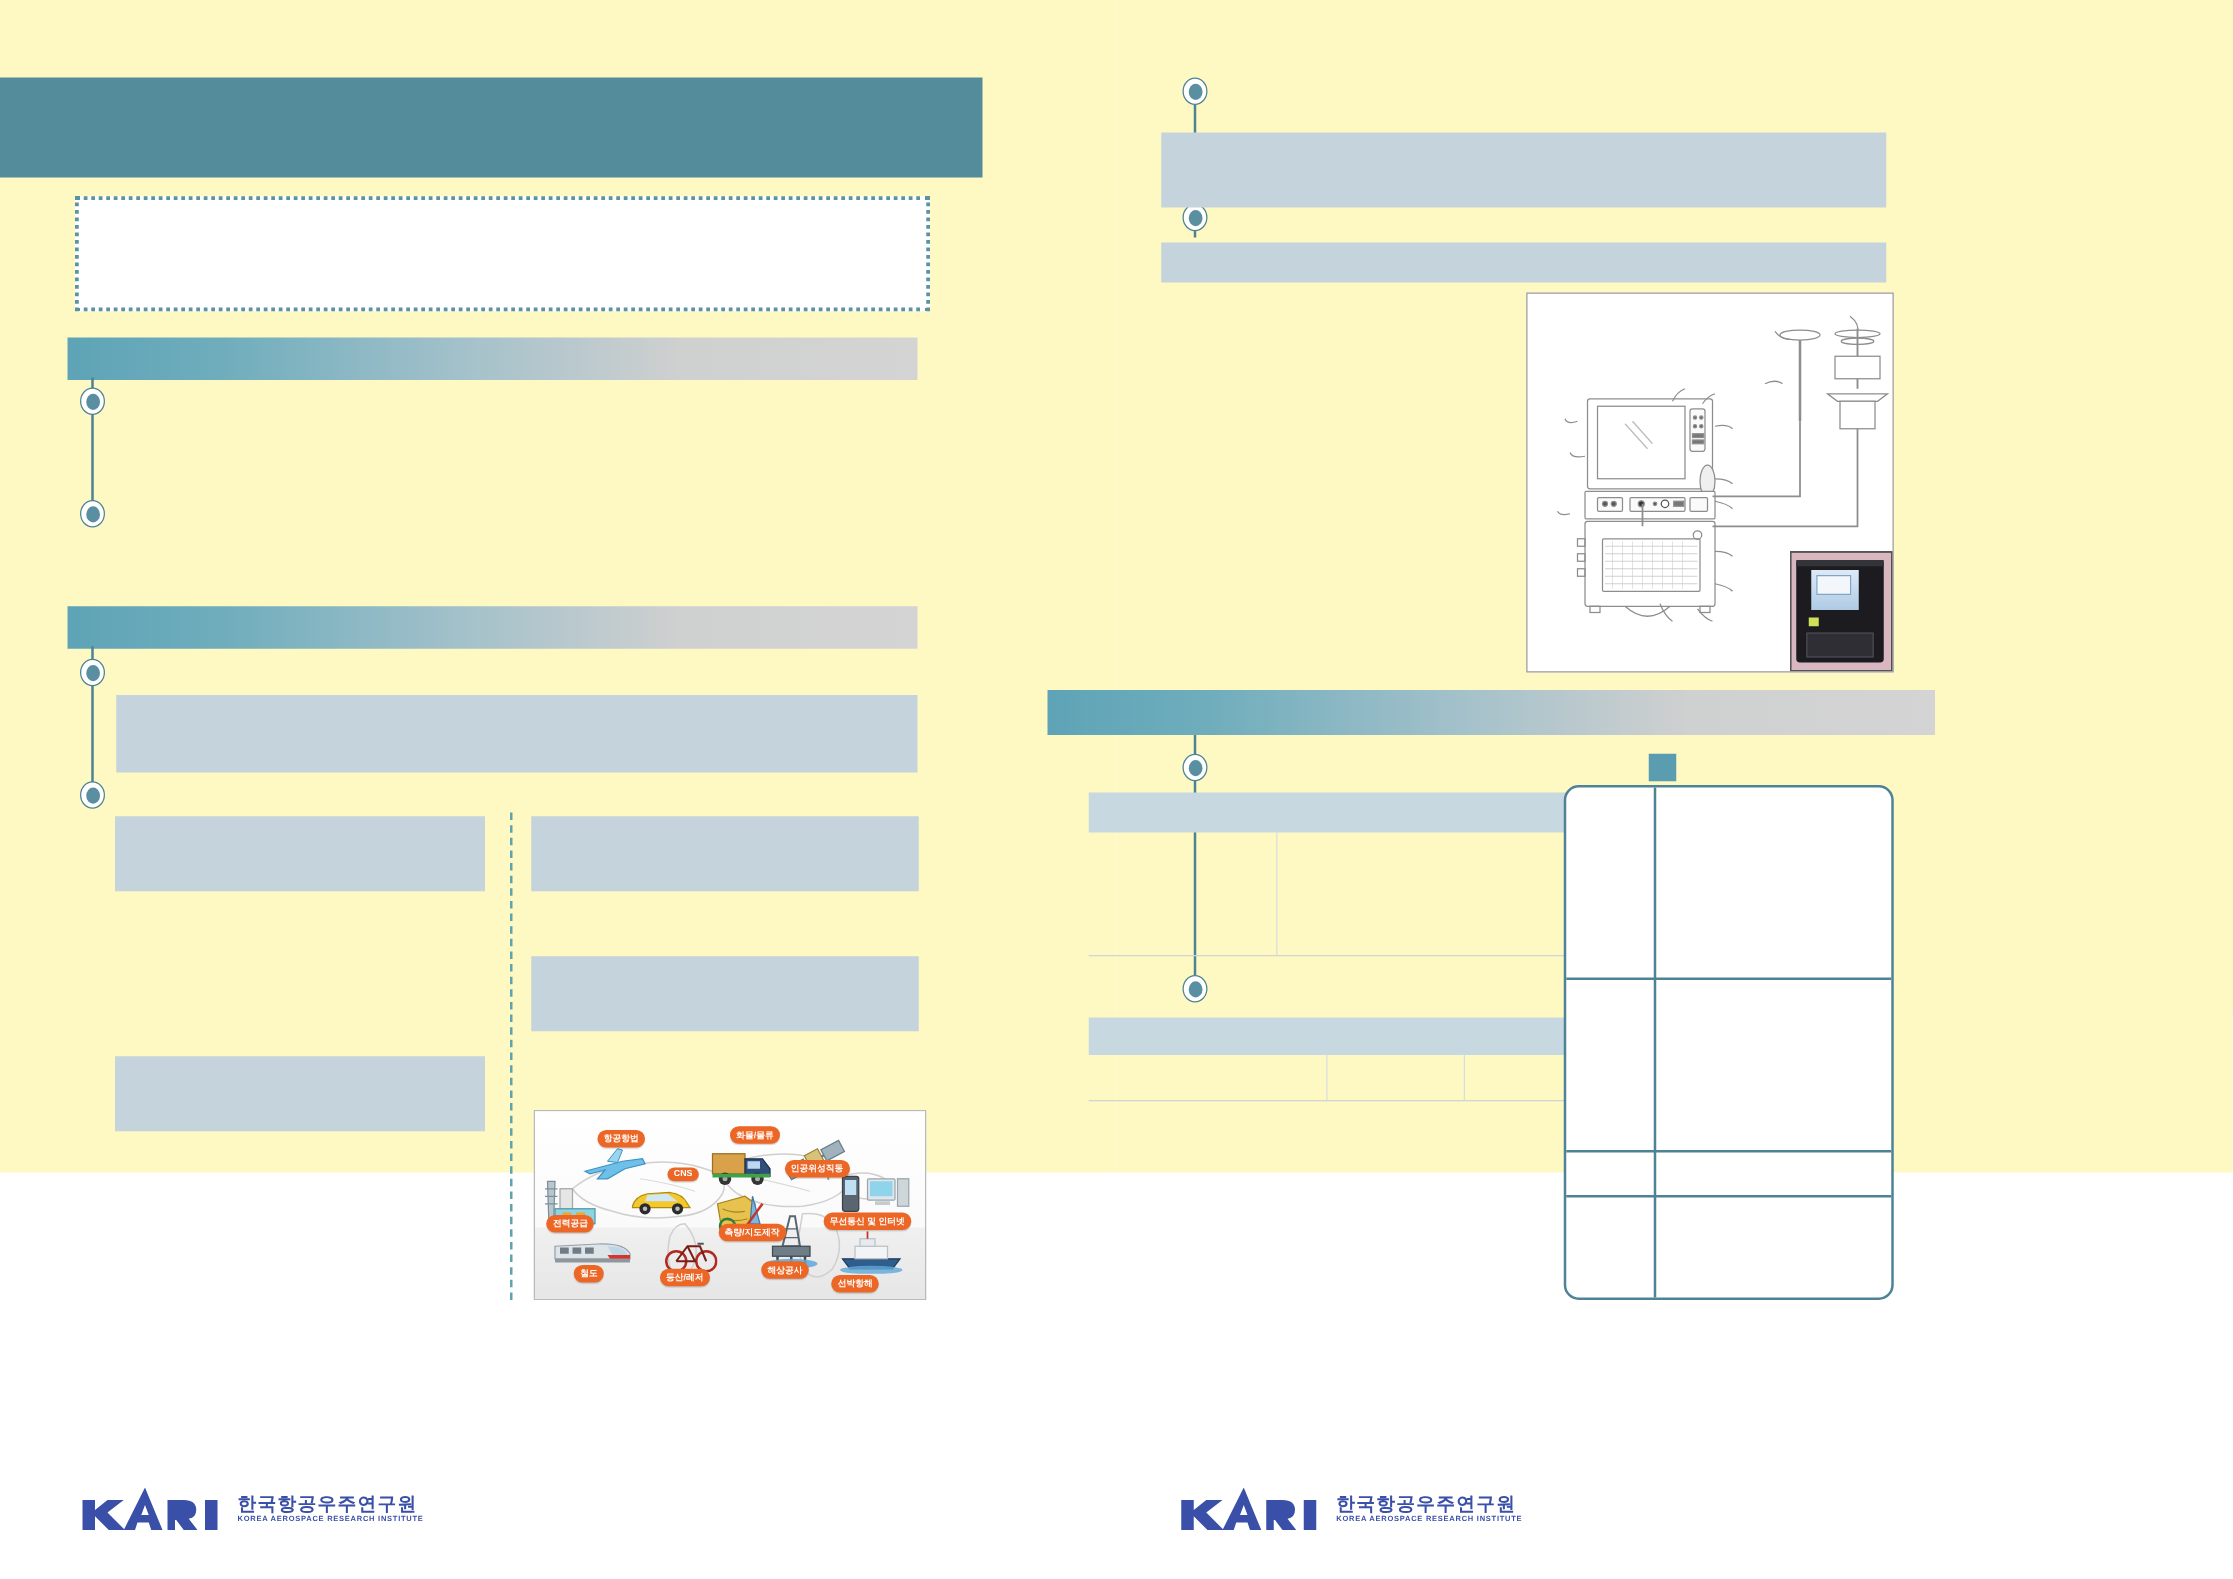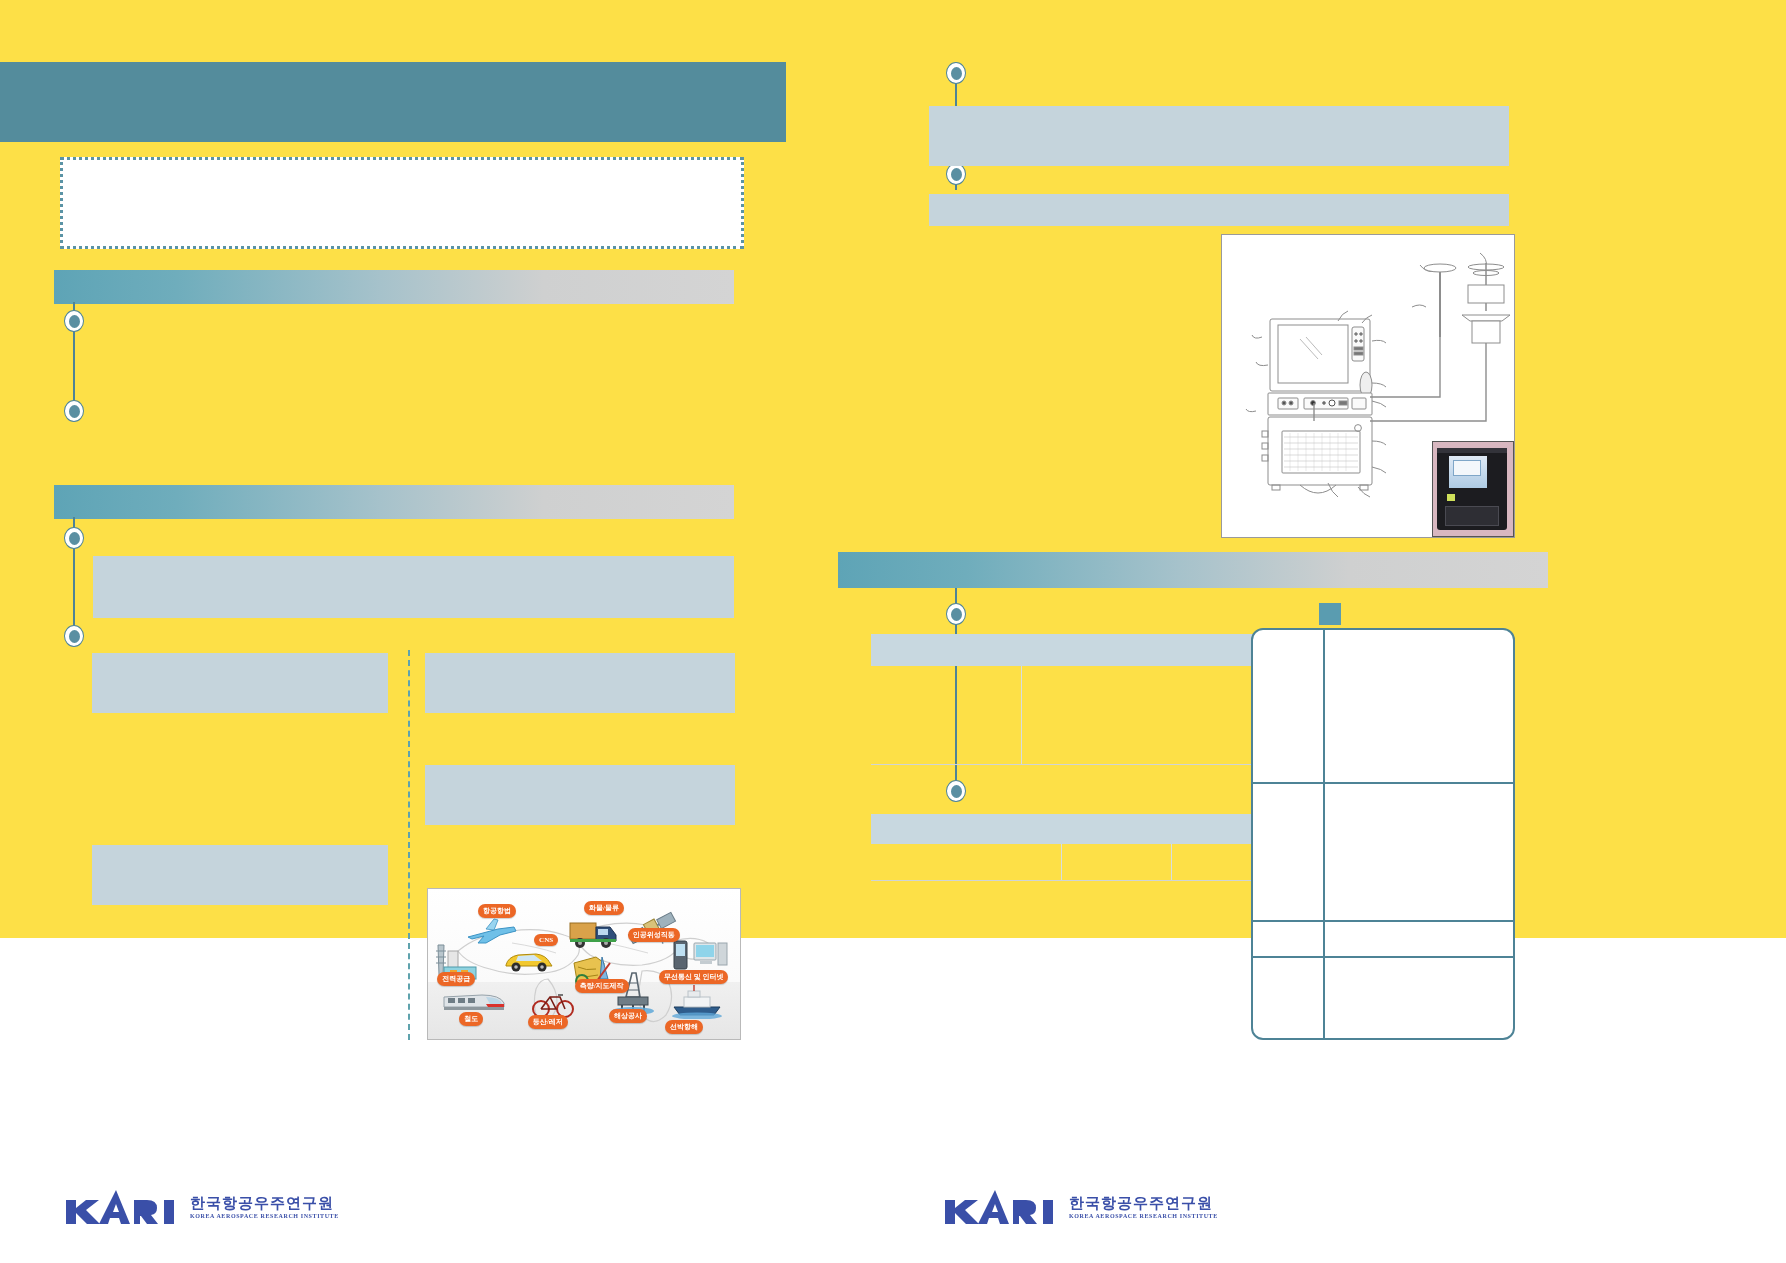--- a/index.html
+++ b/index.html
@@ -2,21 +2,21 @@
 <html><head>
 <meta charset="utf-8">
 <title>KARI Brochure Spread</title>
 <style>
   html,body{margin:0;padding:0;background:#ffffff;}
   body{
     font-family:"Liberation Sans", sans-serif;
     width:1786px;height:1263px;
     position:relative;overflow:hidden;
   }
-  .page{position:absolute;top:0;height:938px;background:#fde047;font-family:Liberation Serif, serif;}
+  .page{position:absolute;top:0;height:938px;background:#fef9c3;}
   #left-page{left:0;width:893px;}
   #right-page{left:893px;width:893px;}
 
   
   .ph{background:#c5d4dc;}                       
   .band-solid{background:#548c9c;}
   .band-grad{background:linear-gradient(to right,#5ea4b6 0%,#6fadbc 18%,#a6c2cb 48%,#cfd0d0 72%,#d4d4d4 100%);}
   .abs{position:absolute;}
 
   

